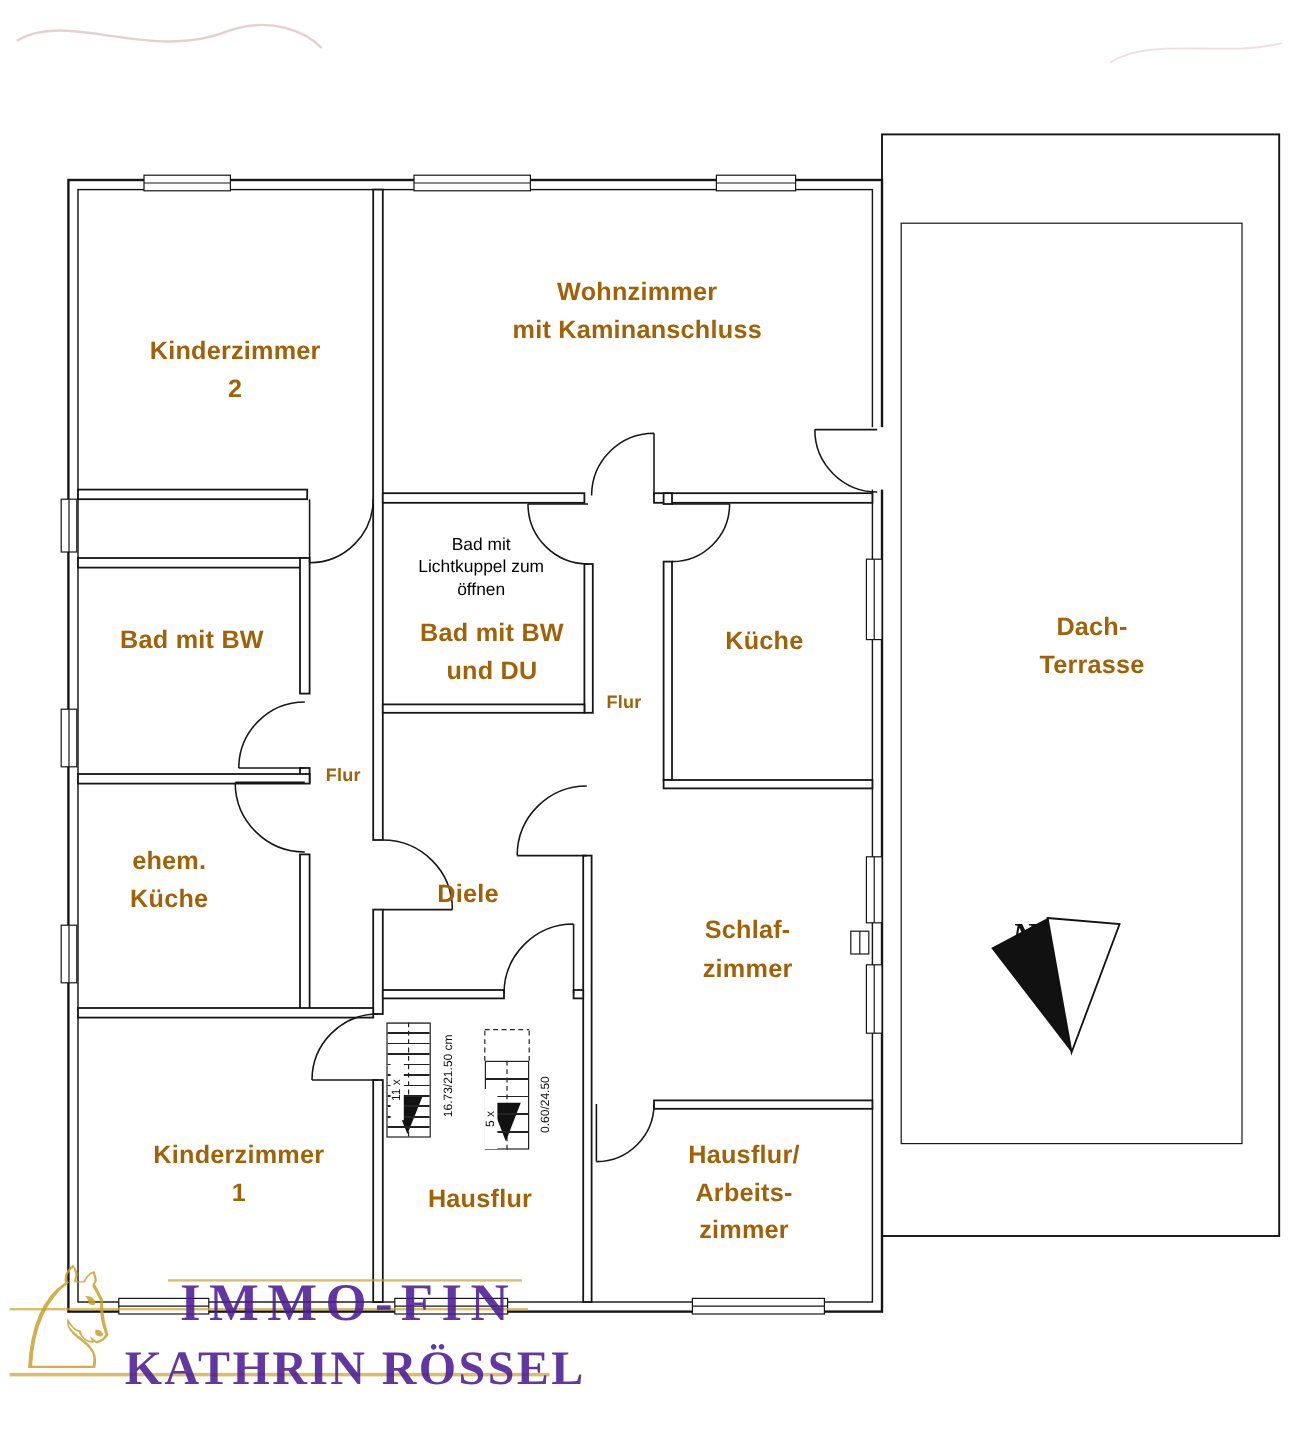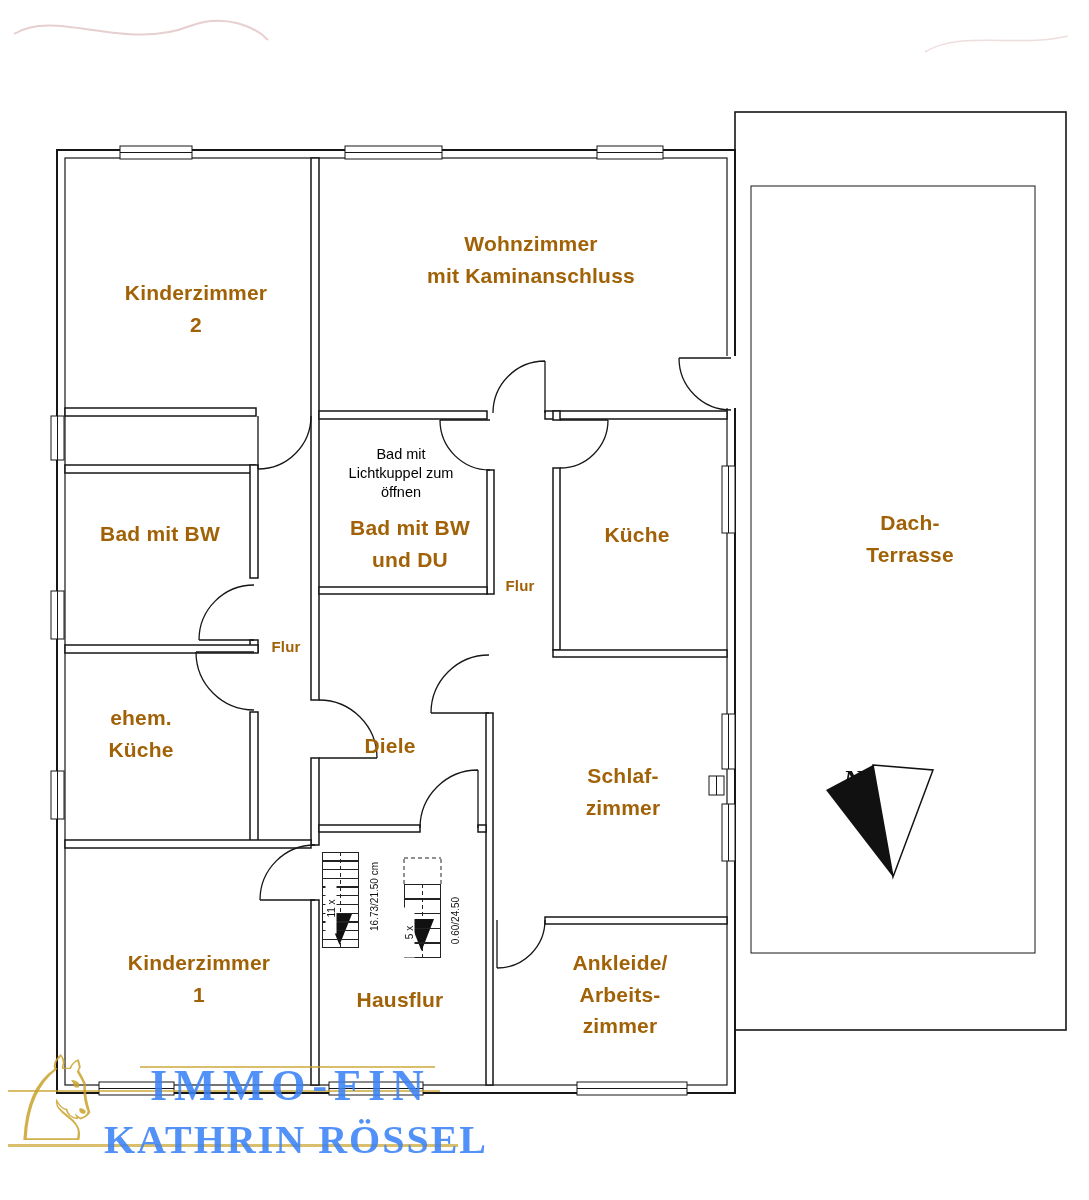--- a/index.html
+++ b/index.html
@@ -10,21 +10,21 @@
       line-height:1.5;letter-spacing:.2px;}
   .rl div{white-space:nowrap;}
   .sm{font-weight:700;font-size:15px;line-height:1.25;}
   .note{position:absolute;font-size:14.5px;color:#000000;line-height:1.3;text-align:center;font-weight:400;}
   .xs{position:absolute;font-size:10px;color:#111;text-align:center;white-space:nowrap;
       transform:rotate(-90deg);transform-origin:center;background:#fff;line-height:11px;}
   .stair{position:absolute;border:1.5px solid #222;box-sizing:border-box;}
   .stair-upper{background:repeating-linear-gradient(180deg,transparent 0,transparent 7.3px,#222 7.3px,#222 8.7px);}
   .stair-lower{background:repeating-linear-gradient(180deg,transparent 0,transparent 13.3px,#222 13.3px,#222 14.7px);}
   .north-n{position:absolute;font:italic bold 28px "Liberation Serif",serif;color:#111;}
-  .wm-text{position:absolute;color:#3b82f6;font-family:"Liberation Serif",serif;font-weight:700;
+  .wm-text{position:absolute;color:#4c1d95;font-family:"Liberation Serif",serif;font-weight:700;
            opacity:.88;white-space:nowrap;}
   .wm-rule{position:absolute;background:#c9a22c;opacity:.7;}
   .horse{position:absolute;color:#c9a22c;opacity:.85;font-family:"DejaVu Sans",sans-serif;
          transform:scaleX(-1);}
 </style>
 </head>
 <body>
 
 <div id="plan">
 
@@ -182,21 +182,21 @@
   <div class="rl" style="left:94px;top:947px;width:210px;">
     <div>Kinderzimmer</div>
     <div>1</div>
   </div>
 
   <div class="rl" style="left:330px;top:984px;width:140px;">
     <div>Hausflur</div>
   </div>
 
   <div class="rl" style="left:545px;top:947px;width:150px;">
-    <div>Ankleide/</div>
+    <div>Hausflur/</div>
     <div>Arbeits-</div>
     <div>zimmer</div>
   </div>
 
   <div class="xs" style="left:324px;top:891px;width:100px;">16.73/21.50 cm</div>
   <div class="xs" style="left:306px;top:903px;width:50px;">11 x</div>
   <div class="xs" style="left:405px;top:915px;width:100px;">0.60/24.50</div>
   <div class="xs" style="left:384px;top:927px;width:50px;">5 x</div>
 
   <div class="north-n" style="left:843px;top:764px;">N</div>

